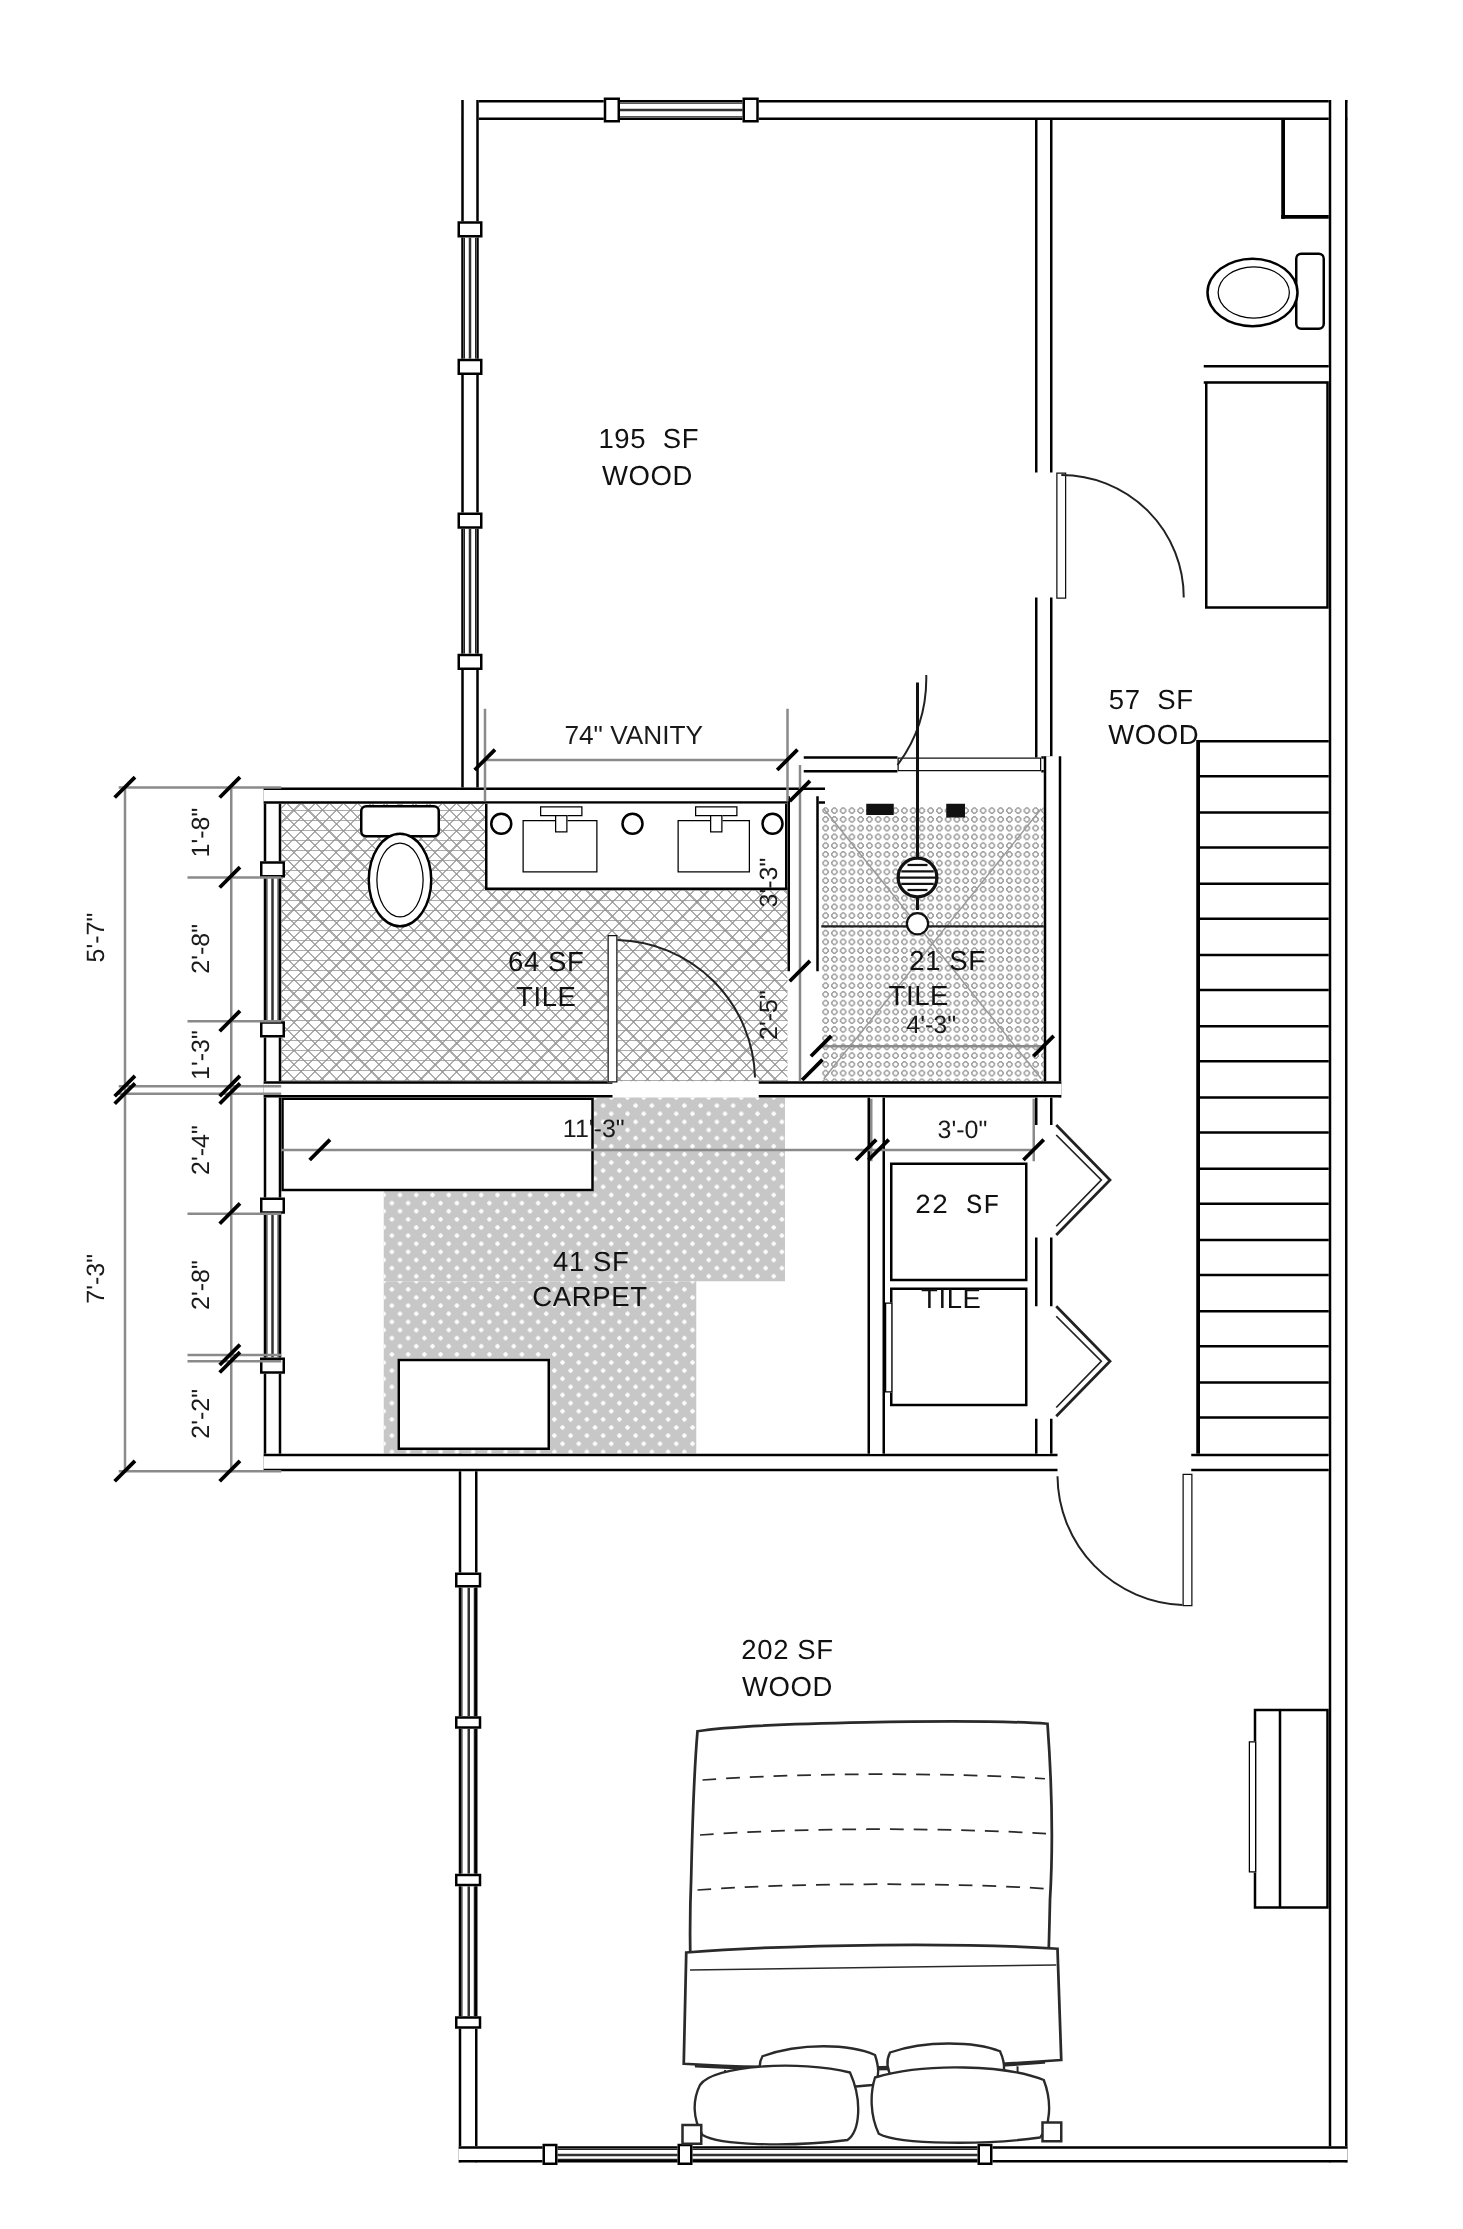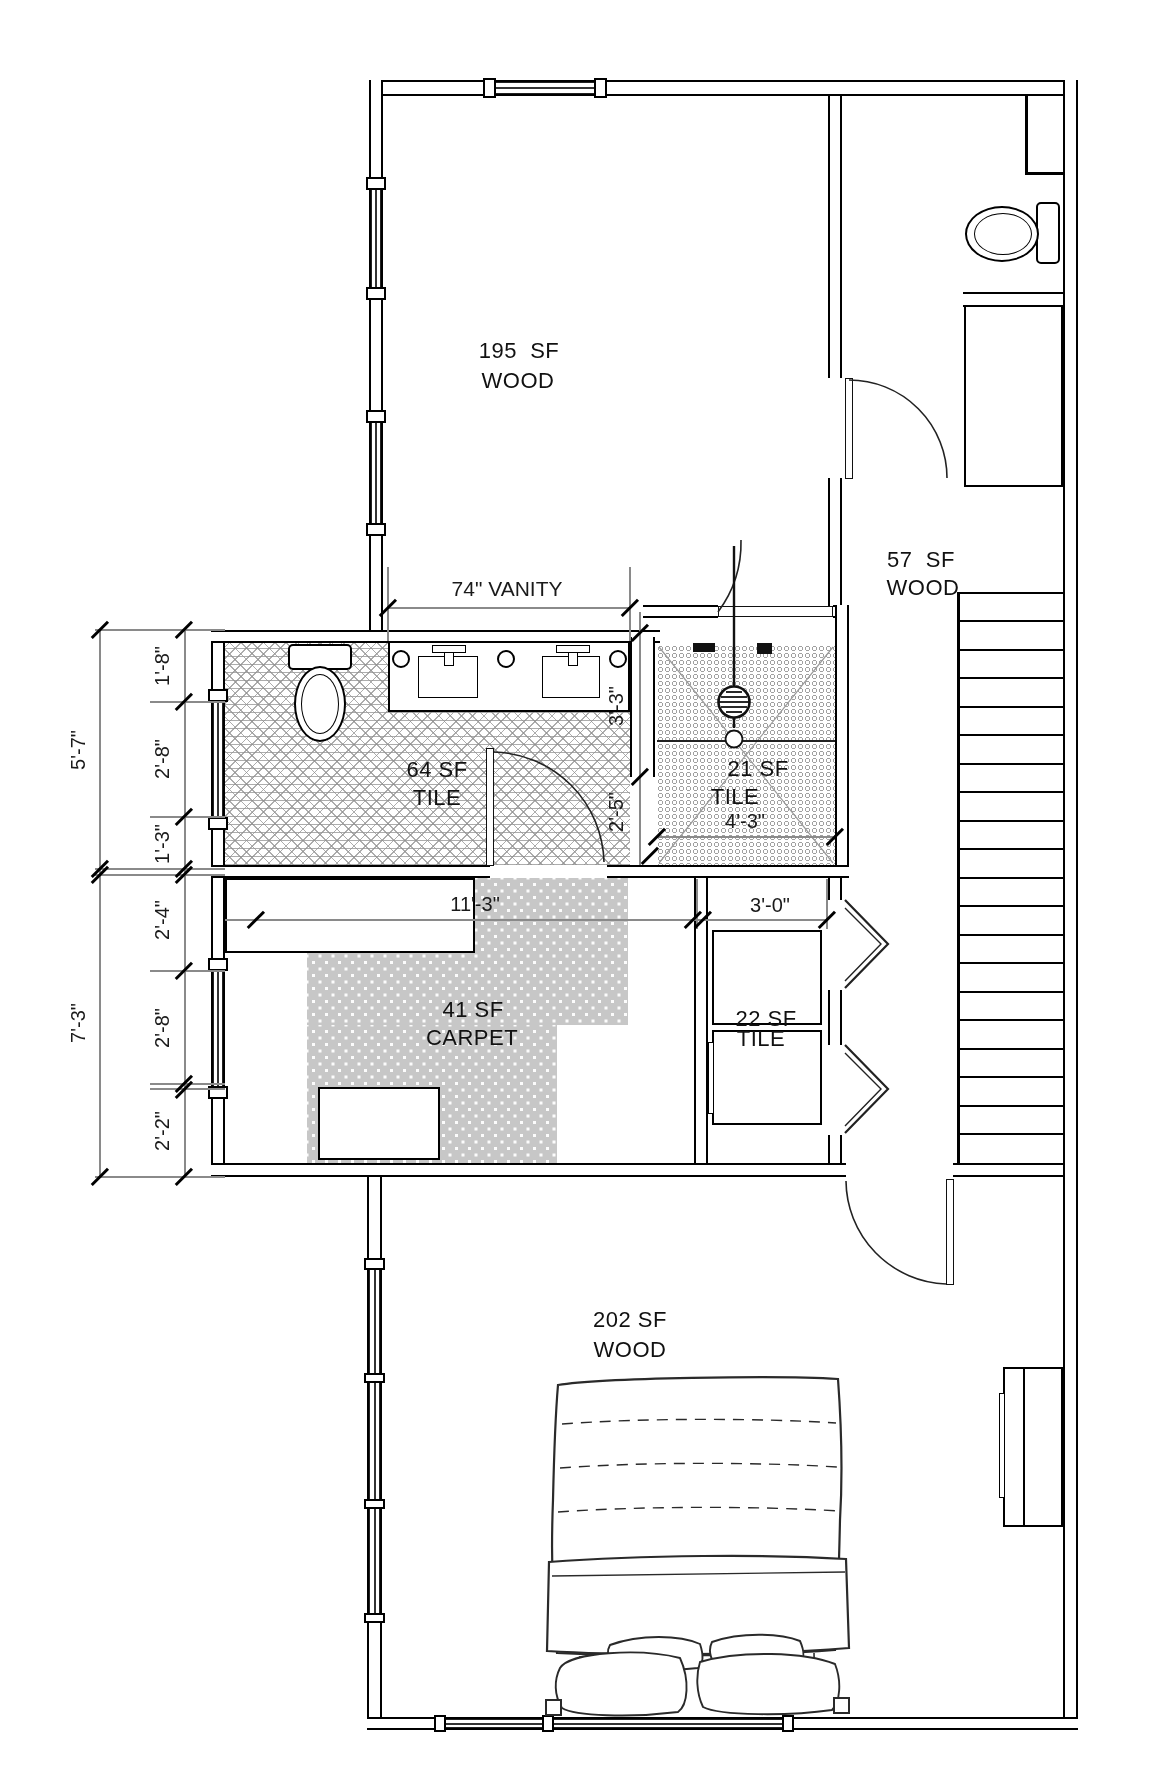--- a/index.html
+++ b/index.html
@@ -282,18 +282,18 @@
   <div class="rl" style="left:519px;top:338px;">195  SF</div>
   <div class="rl" style="left:518px;top:368px;">WOOD</div>
   <div class="rl" style="left:921px;top:547px;">57  SF</div>
   <div class="rl" style="left:923px;top:575px;">WOOD</div>
   <div class="rl" style="left:437px;top:757px;">64 SF</div>
   <div class="rl" style="left:437px;top:785px;">TILE</div>
   <div class="rl" style="left:737px;top:756px;margin-left:21px;">21 SF</div>
   <div class="rl" style="left:735px;top:784px;">TILE</div>
   <div class="rl" style="left:473px;top:997px;">41 SF</div>
   <div class="rl" style="left:472px;top:1025px;">CARPET</div>
-  <div class="rl" style="left:766px;top:1006px;">22 SF</div>
+  <div class="rl" style="left:766px;top:952px;font-family:Liberation Mono, monospace;">22 SF</div>
   <div class="rl" style="left:761px;top:1026px;">TILE</div>
   <div class="rl" style="left:630px;top:1307px;">202 SF</div>
   <div class="rl" style="left:630px;top:1337px;">WOOD</div>
 
 </div>
 
 </body></html>

